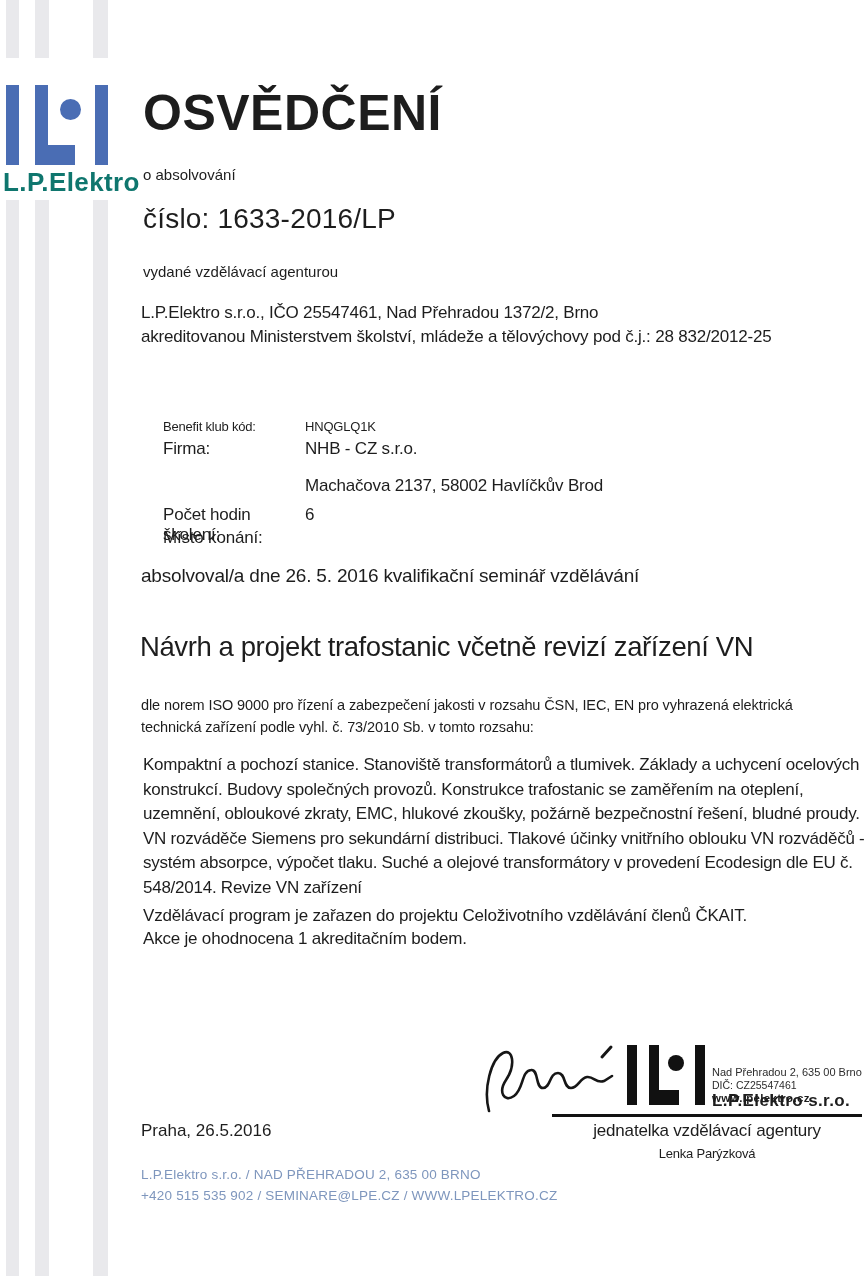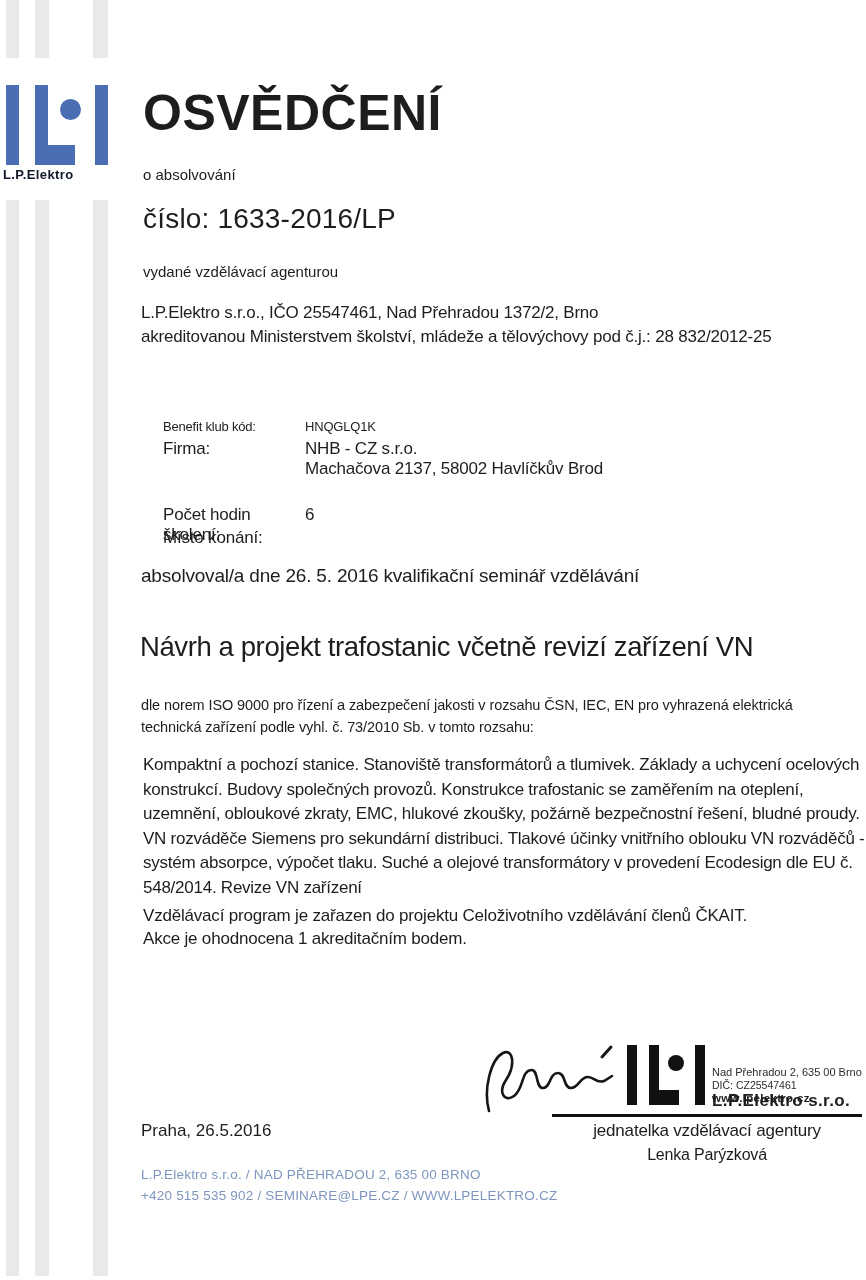--- a/index.html
+++ b/index.html
@@ -8,22 +8,22 @@
     font-family:"Liberation Sans","DejaVu Sans",sans-serif; color:#1d1d1d;
     overflow:hidden;
   }
   .abs { position:absolute; }
   
   .vbar { position:absolute; background:#e9e9ec; }
   
   .logo-blue { background:#4a6db4; position:absolute; }
   .logo-dot-blue { background:#4a6db4; position:absolute; border-radius:50%; }
   .brand-word {
-    position:absolute; left:3px; top:167px; font-size:13px; font-weight:700;
-    color:#0f172a; letter-spacing:0.4px;
+    position:absolute; left:3px; top:167px; font-size:26px; font-weight:700;
+    color:#0f766e; letter-spacing:0.4px;
   }
   .doc-title { left:143px; top:84px; font-size:50px; font-weight:700; letter-spacing:0.5px; white-space:nowrap; }
   .subtitle { left:143px; top:166px; font-size:15px; }
   .number { left:143px; top:203px; font-size:28px; letter-spacing:0.2px; }
   .issued-by { left:143px; top:263px; font-size:15px; }
   .agency { left:141px; top:301px; font-size:17px; line-height:23.5px; letter-spacing:-0.2px; }
   .frow { position:absolute; display:flex; font-size:17px; letter-spacing:-0.2px; }
   .frow .flabel { width:142px; flex:0 0 142px; }
   .frow.small { font-size:13px; }
   .completion { left:141px; top:565px; font-size:19px; letter-spacing:-0.2px; }
@@ -36,21 +36,21 @@
   .sig-svg { left:483px; top:1043px; }
   .logo-black-wrap { left:627px; top:1045px; width:78px; height:60px; }
   .logo-black { position:absolute; background:#111; }
   .logo-dot-black { position:absolute; background:#111; border-radius:50%; }
   .stamp-company { left:712px; top:1047px; font-size:17px; font-weight:700; letter-spacing:0.4px; white-space:nowrap;margin-top:44px; }
   .stamp-address { left:712px; top:1066px; font-size:11px; color:#2c2c2c; white-space:nowrap; }
   .stamp-vat { left:712px; top:1079px; font-size:10.5px; color:#2c2c2c; white-space:nowrap; }
   .stamp-web { left:712px; top:1092px; font-size:11.5px; font-weight:700; letter-spacing:0.3px; white-space:nowrap; }
   .sig-line { left:552px; top:1114px; width:310px; height:2.5px; background:#111; }
   .sig-role { left:552px; top:1121px; width:310px; text-align:center; font-size:17px; letter-spacing:-0.2px; }
-  .sig-name { left:552px; top:1146px; width:310px; text-align:center; font-size:16px; letter-spacing:-0.2px; }
+  .sig-name { left:552px; top:1146px; width:310px; text-align:center; font-size:13px; letter-spacing:-0.2px; }
   
   .footer-line { left:141px; font-size:13.5px; color:#7e96bd; letter-spacing:0.2px; }
 </style>
 </head>
 <body>
 
 <div class="page">
 
   <div>
     <div class="vbar" style="left:6px;top:0;width:13px;height:58px;"></div>
@@ -83,21 +83,21 @@
   </div>
 
   <div class="frow small" style="left:163px;top:419px;">
     <span class="flabel">Benefit klub kód:</span>
     <span class="fvalue">HNQGLQ1K</span>
   </div>
   <div class="frow" style="left:163px;top:439px;">
     <span class="flabel">Firma:</span>
     <span class="fvalue">NHB - CZ s.r.o.</span>
   </div>
-  <div class="frow" style="left:163px;top:459px;">
+  <div class="frow" style="left:163px;top:476px;">
     <span class="flabel"></span>
     <span class="fvalue">Machačova 2137, 58002 Havlíčkův Brod</span>
   </div>
 
   <div class="frow" style="left:163px;top:505px;">
     <span class="flabel">Počet hodin školení:</span>
     <span class="fvalue">6</span>
   </div>
   <div class="frow" style="left:163px;top:528px;">
     <span class="flabel">Místo konání:</span>

